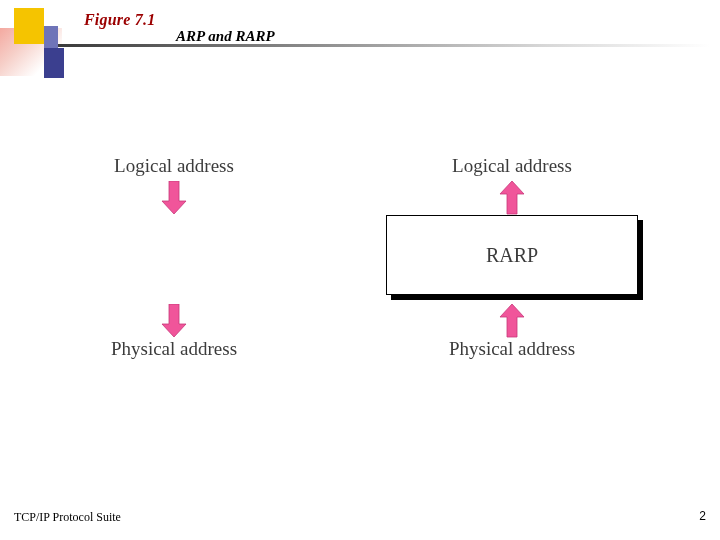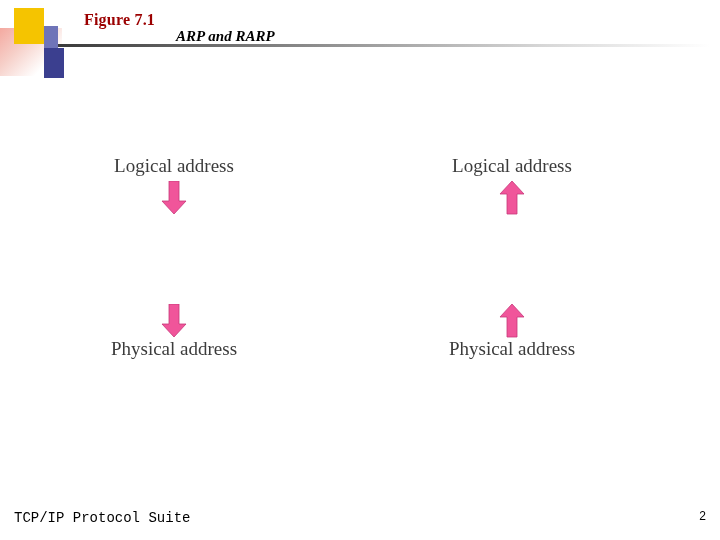--- a/index.html
+++ b/index.html
@@ -59,20 +59,21 @@
 
   .fig-label {
     position: absolute;
     left: 84px;
     top: 11px;
     font-family: "Liberation Serif", serif;
     font-weight: bold;
     font-size: 16px;
     color: #9b0000;
     letter-spacing: 0.2px;
+    font-style: italic;
   }
   .fig-title {
     position: absolute;
     left: 176px;
     top: 28px;
     font-family: "Liberation Serif", serif;
     font-weight: bold;
     font-style: italic;
     font-size: 15px;
     color: #000000;
@@ -119,22 +120,22 @@
     position: absolute;
     width: 26px;
     height: 34px;
   }
 
   
   .footer-text {
     position: absolute;
     left: 14px;
     top: 510px;
-    font-family: Liberation Mono, monospace;
-    font-size: 14px;
+    font-family: Liberation Serif, serif;
+    font-size: 12px;
     color: #000000;
   }
   .footer-page {
     position: absolute;
     right: 14px;
     top: 509px;
     font-family: "Liberation Sans", sans-serif;
     font-size: 12px;
     color: #000000;
   }
@@ -165,20 +166,23 @@
   </svg>
 
   <div class="label-text" style="left:60px; top:338px; width:228px;">Physical address</div>
 
   <div class="label-text" style="left:398px; top:155px; width:228px;">Logical address</div>
 
   <svg class="arrow" style="left:499px; top:181px;" viewBox="0 0 26 34">
     <polygon points="13,0 25,13 18,13 18,33 8,33 8,13 1,13" fill="#f0559a" stroke="#c7377a" stroke-width="0.8"></polygon>
   </svg>
 
+  <div class="proto-box" style="left:386px; top:215px; width:252px; height:80px;">
+    <span>RARP</span>
+  </div>
 
   <svg class="arrow" style="left:499px; top:304px;" viewBox="0 0 26 34">
     <polygon points="13,0 25,13 18,13 18,33 8,33 8,13 1,13" fill="#f0559a" stroke="#c7377a" stroke-width="0.8"></polygon>
   </svg>
 
   <div class="label-text" style="left:398px; top:338px; width:228px;">Physical address</div>
 </div>
 
 <div class="footer-text">TCP/IP Protocol Suite</div>
 <div class="footer-page">2</div>

